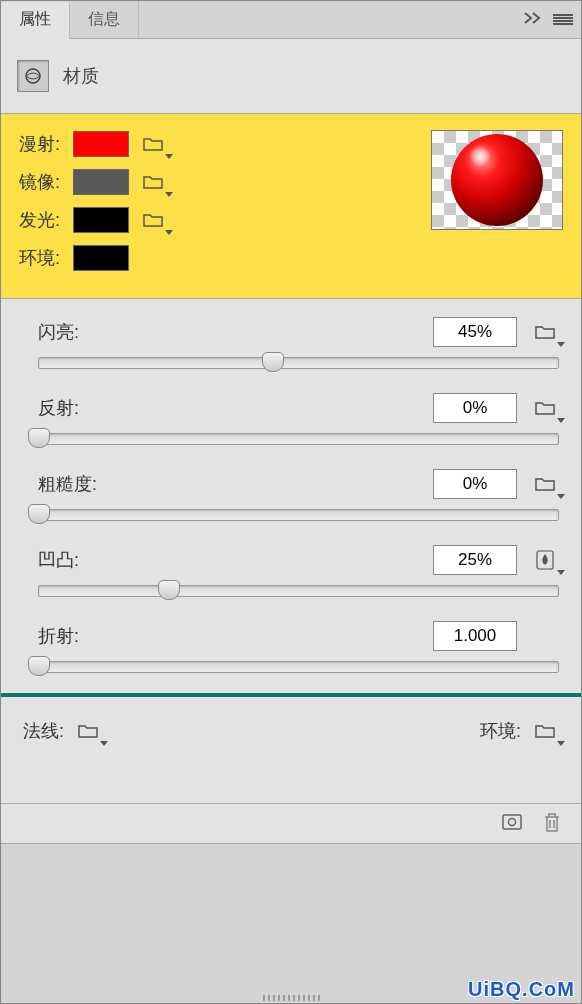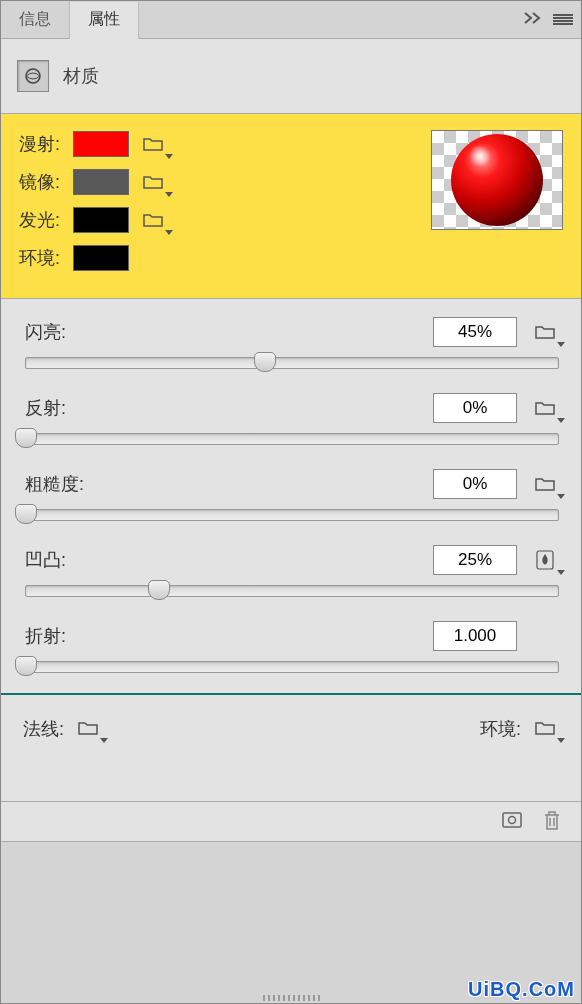--- a/index.html
+++ b/index.html
@@ -30,51 +30,51 @@
 .folder-btn .dropdown-arrow { position: absolute; right: -6px; bottom: -4px; width: 0; height: 0; border-left: 4px solid transparent; border-right: 4px solid transparent; border-top: 5px solid #555; }
 
 .preview-sphere { position: absolute; top: 16px; right: 18px; width: 132px; height: 100px; border: 1px solid #777; background:
   repeating-conic-gradient(#ccc 0% 25%, #fff 0% 50%) 0 0 / 24px 24px; display: flex; align-items: center; justify-content: center; overflow: hidden; }
 .sphere { width: 92px; height: 92px; border-radius: 50%; background:
   radial-gradient(circle at 34% 28%, #ff9999 0%, #ff1a1a 20%, #cc0000 45%, #660000 75%, #330000 100%);
   position: relative; }
 .sphere::after { content: ""; position: absolute; left: 20%; top: 12%; width: 22px; height: 22px; border-radius: 50%; background: radial-gradient(circle, rgba(255,255,255,0.95), rgba(255,255,255,0) 70%); }
 
 
-.sliders-section { padding: 18px 22px 14px 24px; border-bottom: 2px solid #0f766e; background: #e3e3e3; }
+.sliders-section { padding: 18px 22px 14px 37px; border-bottom: 4px solid #0f766e; background: #e3e3e3; }
 .slider-row { margin-bottom: 24px; }
 .slider-head { display: flex; align-items: center; margin-bottom: 10px; }
 .slider-label { font-size: 18px; color: #333; flex: 1; }
 .slider-value { width: 84px; height: 30px; border: 1px solid #888; background: #fff; font-size: 17px; text-align: center; padding: 4px 0; margin-right: 14px; }
 .slider-folder { width: 28px; height: 22px; display: flex; align-items: center; justify-content: center; position: relative; }
 .slider-folder svg { width: 20px; height: 16px; }
 .slider-folder .dropdown-arrow { position: absolute; right: -6px; bottom: -4px; width: 0; height: 0; border-left: 4px solid transparent; border-right: 4px solid transparent; border-top: 5px solid #555; }
 .fire-icon svg { width: 18px; height: 20px; }
 
 .slider-track { height: 12px; border: 1px solid #999; border-radius: 2px; background: linear-gradient(#d8d8d8,#eee); position: relative; box-shadow: inset 0 1px 2px rgba(0,0,0,0.15); }
 .slider-thumb { position: absolute; top: -6px; width: 22px; height: 20px; background: linear-gradient(#f2f2f2,#ccc); border: 1px solid #888; border-radius: 5px 5px 10px 10px; transform: translateX(-50%); }
 
 
 .normals-section { padding: 22px 22px 60px 22px; border-bottom: 1px solid #aaa; background: #e3e3e3; display: flex; justify-content: space-between; align-items: center; }
-.normals-group { display: flex; align-items: flex-start; gap: 10px; }
+.normals-group { display: flex; align-items: center; gap: 10px; }
 .normals-label { font-size: 18px; color: #333; }
 
 .footer { height: 40px; background: #e3e3e3; display: flex; align-items: center; justify-content: flex-end; padding: 0 18px; gap: 18px; border-bottom: 1px solid #aaa; }
 .footer svg { width: 22px; height: 22px; }
 .resize-grip { position: absolute; bottom: 0; left: 50%; transform: translateX(-50%); width: 120px; height: 10px; display: flex; justify-content: center; gap: 3px; align-items: center; }
 .resize-grip span { width: 2px; height: 6px; background: #999; }
 
 .watermark { position: absolute; right: 6px; bottom: 2px; font-weight: bold; font-size: 20px; letter-spacing: 1px; color: #1a5cc9; text-shadow: 1px 1px 0 #fff, -1px -1px 0 #fff, 1px -1px 0 #fff, -1px 1px 0 #fff; }
 </style>
 </head>
 <body>
 
 <div class="tab-bar">
+  <div class="tab active">属性</div>
   <div class="tab">信息</div>
-  <div class="tab active">属性</div>
   <div class="panel-icons">
     <span class="collapse-icon">
       <svg viewBox="0 0 22 14">
           <path d="M2 2 L8 7 L2 12 M10 2 L16 7 L10 12" stroke="#555" stroke-width="2" fill="none"></path>
         </svg>
     </span>
     <span class="menu-icon">
         <span></span>
         <span></span>
         <span></span>

